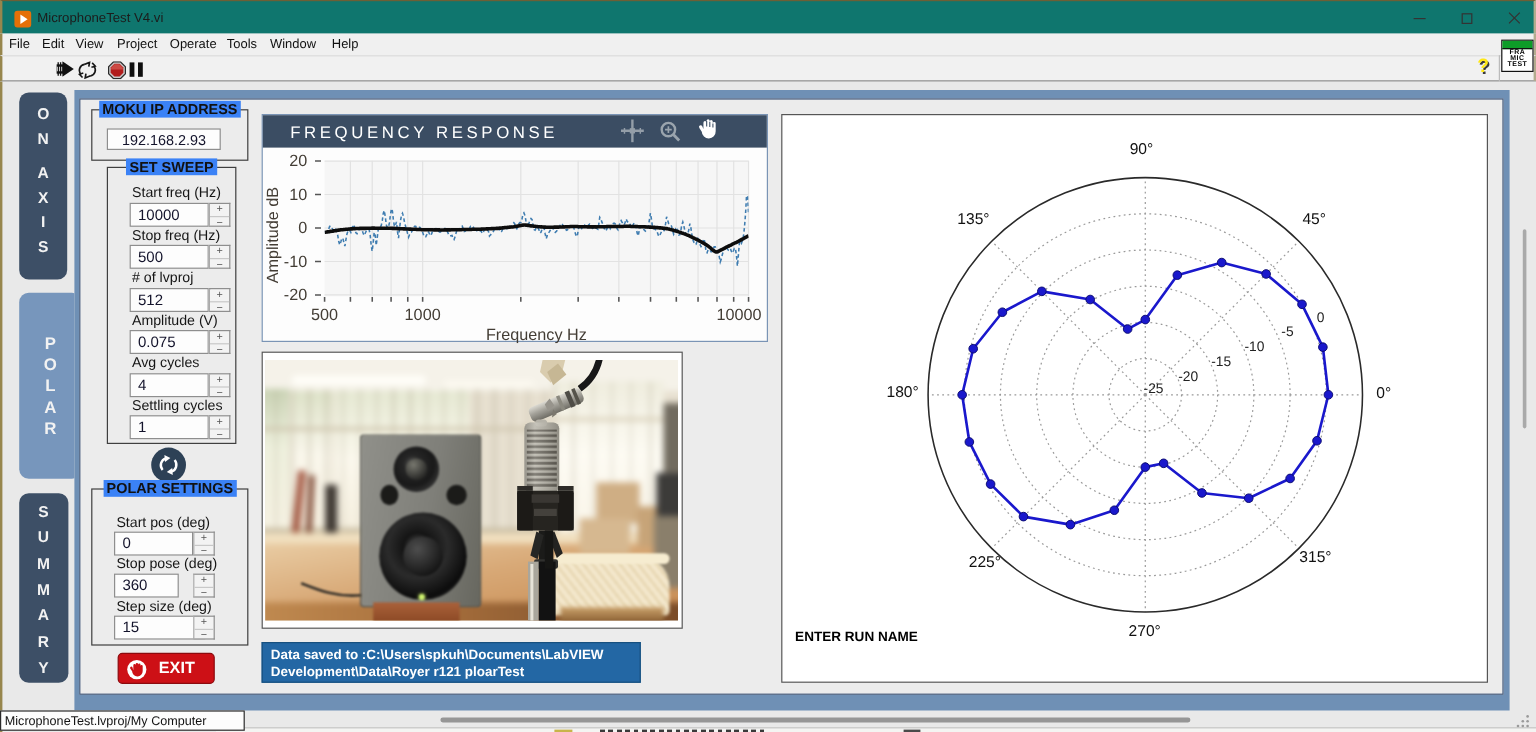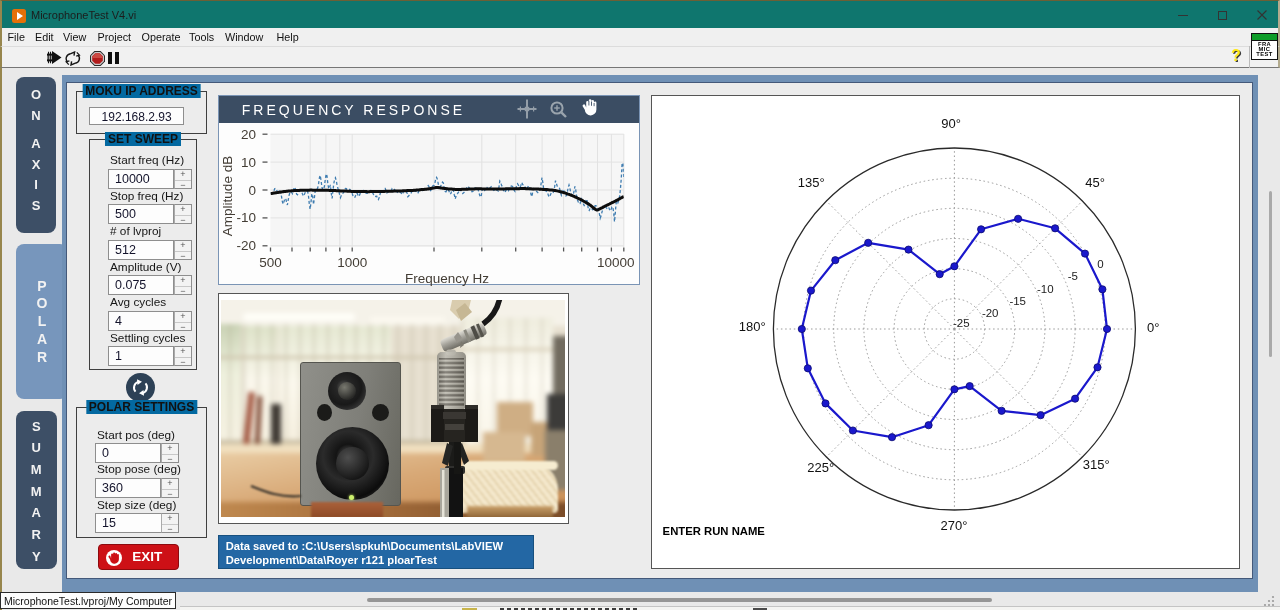--- a/index.html
+++ b/index.html
@@ -21,21 +21,21 @@
 #tab1{left:14px;top:9px;width:40px;height:156px;background:#3d4f66;padding-top:8px}
 #tab2{left:14px;top:175.5px;width:52px;height:155.5px;background:#7796bc;padding-top:34px;font-size:14px}
 #tab2 div{line-height:17.8px}
 #tab3{left:14px;top:342.5px;width:40.5px;height:158.5px;background:#3d4f66;padding-top:5px}
 #tab3 div{line-height:21.7px}
 
 #panel{left:60px;top:7px;width:1196px;height:516.5px;background:#ececec;border:solid #6f90b5;border-width:7px 5px 13px 4px}
 #panel:before{content:"";position:absolute;inset:0;border:1.5px solid #44597a;pointer-events:none}
 
 fieldset{position:absolute;border:1.2px solid #3f3f3f;background:transparent}
-fieldset b{position:absolute;top:-8px;left:50%;transform:translateX(-50%);background:#0369a1;padding:0 3px;font-size:12px;white-space:nowrap;color:#111}
+fieldset b{position:absolute;top:-8px;left:50%;transform:translateX(-50%);background:#3b82f6;padding:0 3px;font-size:12px;white-space:nowrap;color:#111}
 .lbl{position:absolute;font-size:11.8px;color:#151515;white-space:nowrap}
 .nfield{position:absolute;height:20px;background:#fdfdfd;border:1px solid #8e8e8e;font-size:12.5px;color:#13132b;padding:2px 0 0 6px}
 .spin{position:absolute;width:18px;height:20px;border:1px solid #8e8e8e;border-left:1px solid #aaa;background:#f3f3f3}
 .spin i{position:absolute;left:0;width:100%;height:10px;font-style:normal;font-size:9px;line-height:9px;text-align:center;color:#555}
 .spin i.m{top:10px;border-top:1px solid #c8c8c8}
 
 #refreshbtn{left:60.2px;top:291px;width:29px;height:29px;border-radius:50%;background:#2d4156}
 #exitbtn{left:31.6px;top:462px;width:81.5px;height:25.5px;background:#cd1016;border:1px solid #8c0a0e;border-radius:4px;color:#fff;font-weight:bold;font-size:13.5px;text-align:center;line-height:24px;padding-left:18px}
 #exitcirc{position:absolute;left:7px;top:4.5px;width:16px;height:16px;border-radius:50%;background:#fff}
 
@@ -48,21 +48,21 @@
 
 #statusbox{left:151.7px;top:453.4px;width:315.9px;height:33.6px;background:#2367a4;border:1px solid #17507f;color:#fff;font-size:11.2px;font-weight:bold;padding:4px 0 0 7px;line-height:13.2px}
 #startbtn{left:480.3px;top:453.4px;width:93.3px;height:33.6px;background:#47586b;border-radius:2px;color:#fff;font-size:15px}
 #startbtn .tri{position:absolute;left:9px;top:5px;border-left:17px solid #fff;border-top:11.5px solid transparent;border-bottom:11.5px solid transparent}
 #startbtn span{position:absolute;left:40px;top:6.5px;font-size:15.5px}
 
 #polarpanel{left:584.6px;top:13.1px;width:589.4px;height:474px;background:#fff;border:1.2px solid #555}
 #runlbl{position:absolute;left:11px;top:428.5px;font-size:11.3px;font-weight:bold;color:#000}
 #runfield{position:absolute;left:10px;top:443.5px;width:257px;height:20px;background:#e4e4e4;border:1px solid #999;font-size:12.5px;color:#111;padding:2px 0 0 7px}
 
-#botstatus{left:0;top:591.5px;width:176px;height:17px;background:#fdfdfd;border:1px solid #2a2a2a;font-size:10.5px;color:#111;padding:2px 0 0 3px;white-space:nowrap}
+#botstatus{left:0;top:591.5px;width:204px;height:17px;background:#fdfdfd;border:1px solid #2a2a2a;font-size:10.5px;color:#111;padding:2px 0 0 3px;white-space:nowrap}
 #hthumb{left:367px;top:598px;width:625px;height:3.5px;background:#969696;border-radius:2px}
 #vthumb{left:1268.5px;top:191px;width:3.5px;height:166px;background:#a9a9a9;border-radius:2px}
 #botsliver{left:180px;top:606px;width:1100px;height:4px;background:#f4f4f2;border-top:1px solid #c4c4c4}
 </style></head>
 <body>
 <div class="abs" id="titlebar">
   <div class="abs" id="lvicon"></div>
   <div class="abs" id="wtitle">MicrophoneTest V4.vi</div>
   <div class="abs winbtn" style="left:1176px;width:10px;background:#333"></div>
   <div class="abs" style="left:1215.5px;top:9.5px;width:9px;height:9px;border:1.1px solid #333"></div>
@@ -205,21 +205,21 @@
 
     <fieldset style="left:10px;top:324.7px;width:131px;height:131.3px">
         <b>POLAR SETTINGS</b>
       <div class="lbl" style="left:20px;top:20px">Start pos (deg)</div>
       <div class="nfield" style="left:18px;top:35.4px;width:66px">0</div>
       <div class="spin" style="left:84px;top:35.4px">
           <i>+</i>
           <i class="m">−</i>
         </div>
       <div class="lbl" style="left:20px;top:54.5px">Stop pose (deg)</div>
-      <div class="nfield" style="left:18px;top:69.9px;width:66px">360</div>
+      <div class="nfield" style="left:18px;top:69.9px;width:54px">360</div>
       <div class="spin" style="left:84px;top:69.9px">
           <i>+</i>
           <i class="m">−</i>
         </div>
       <div class="lbl" style="left:20px;top:90px">Step size (deg)</div>
       <div class="nfield" style="left:18px;top:105.5px;width:76px">15</div>
       <div class="spin" style="left:84px;top:105.5px">
           <i>+</i>
           <i class="m">−</i>
         </div>

